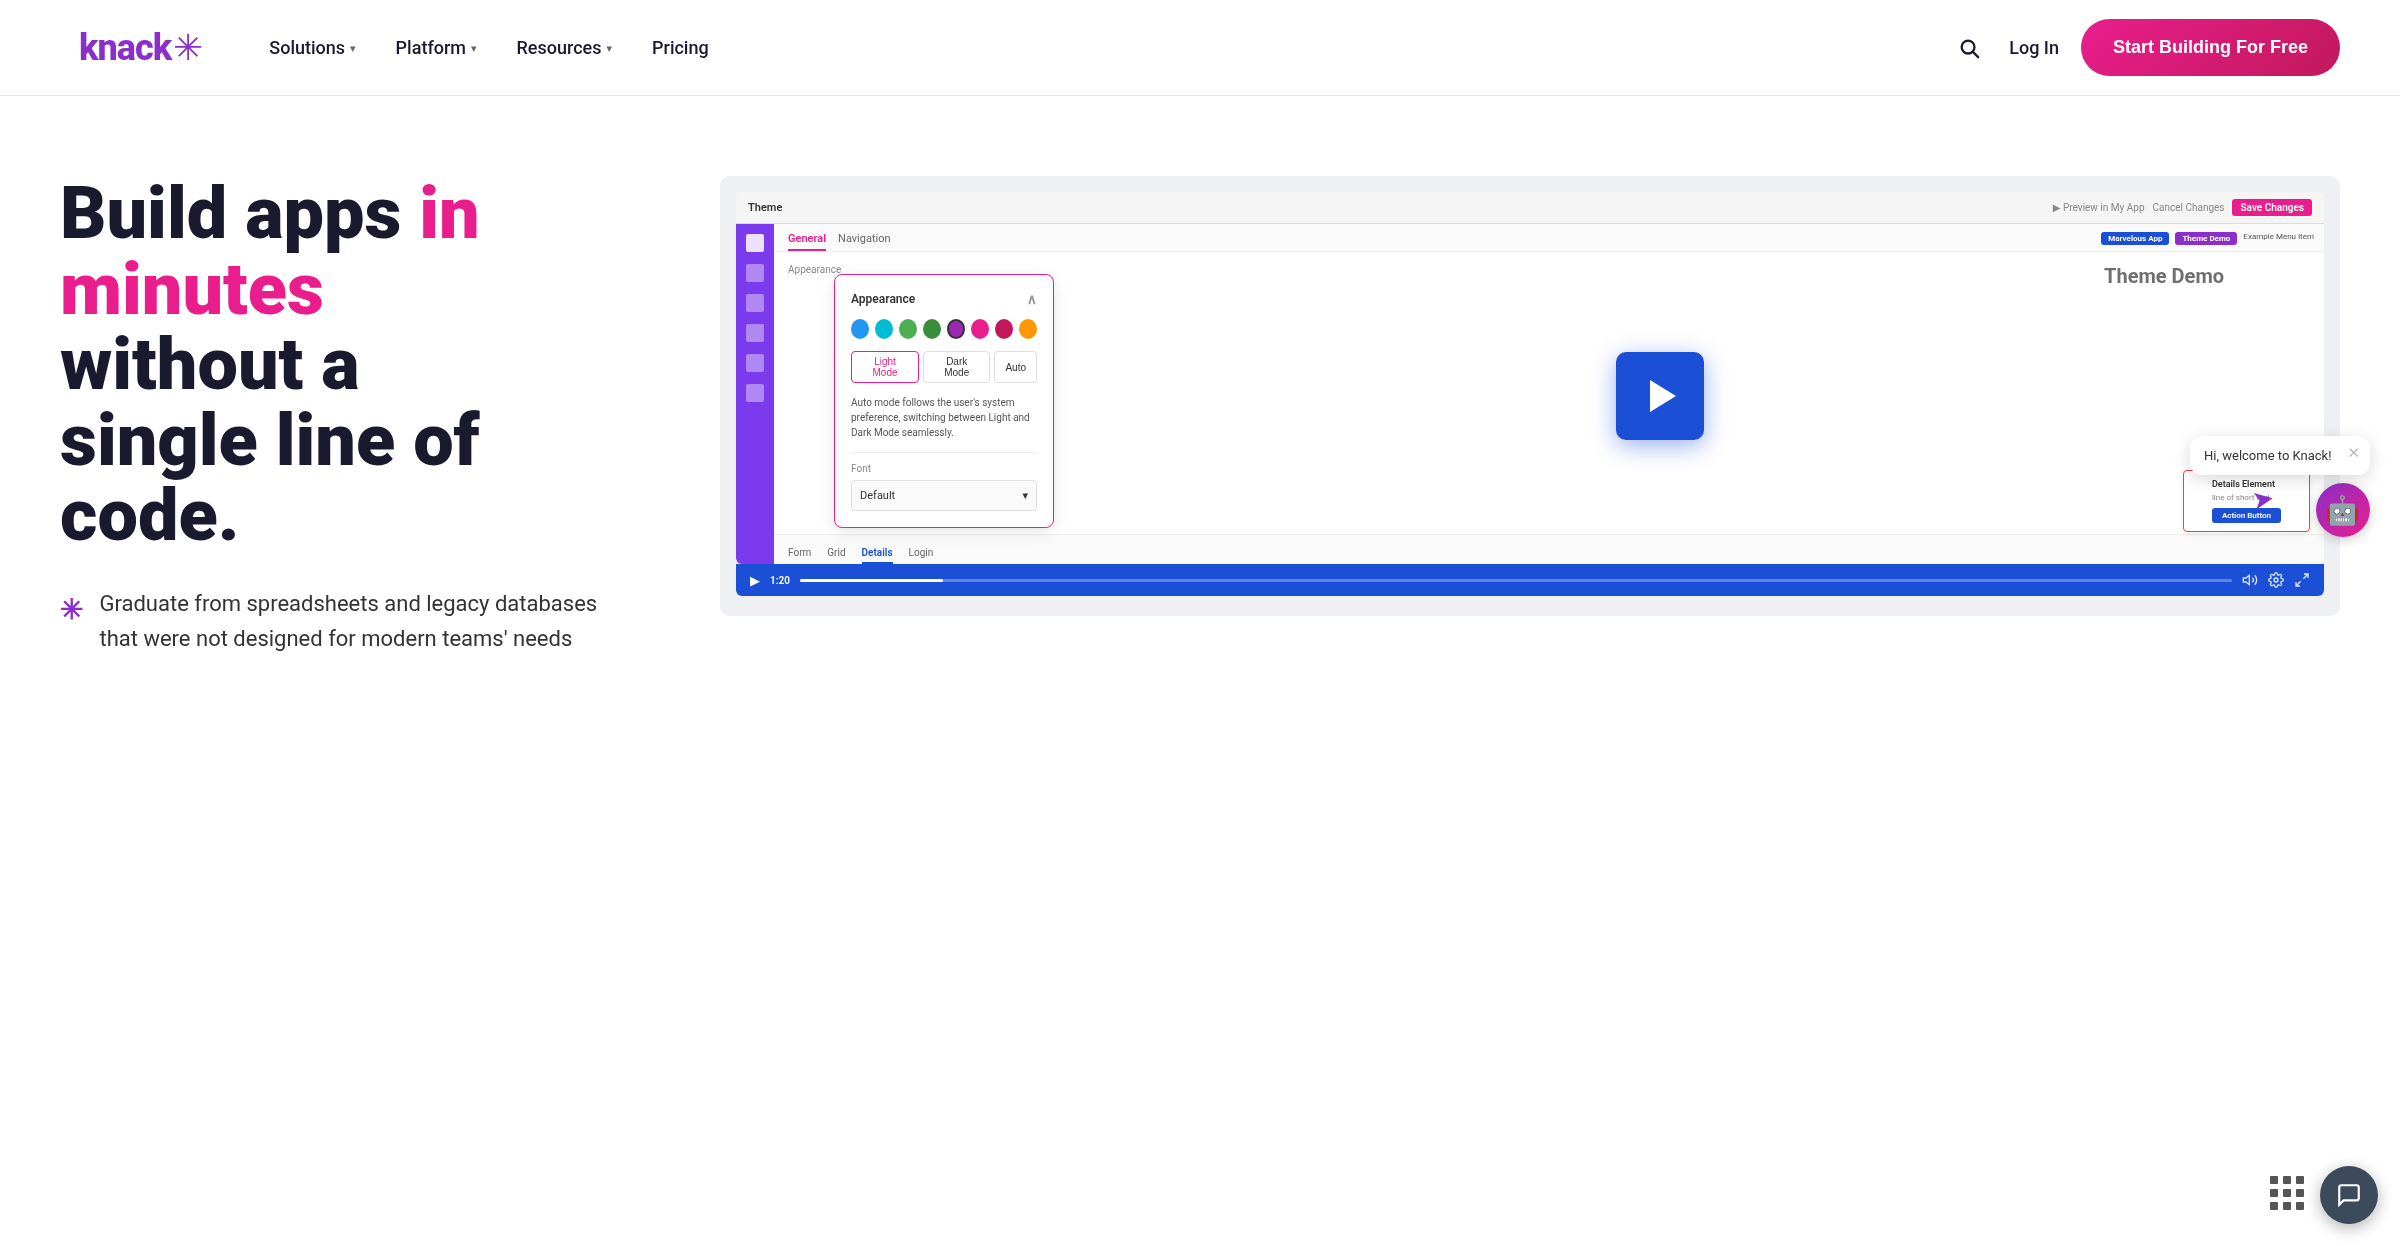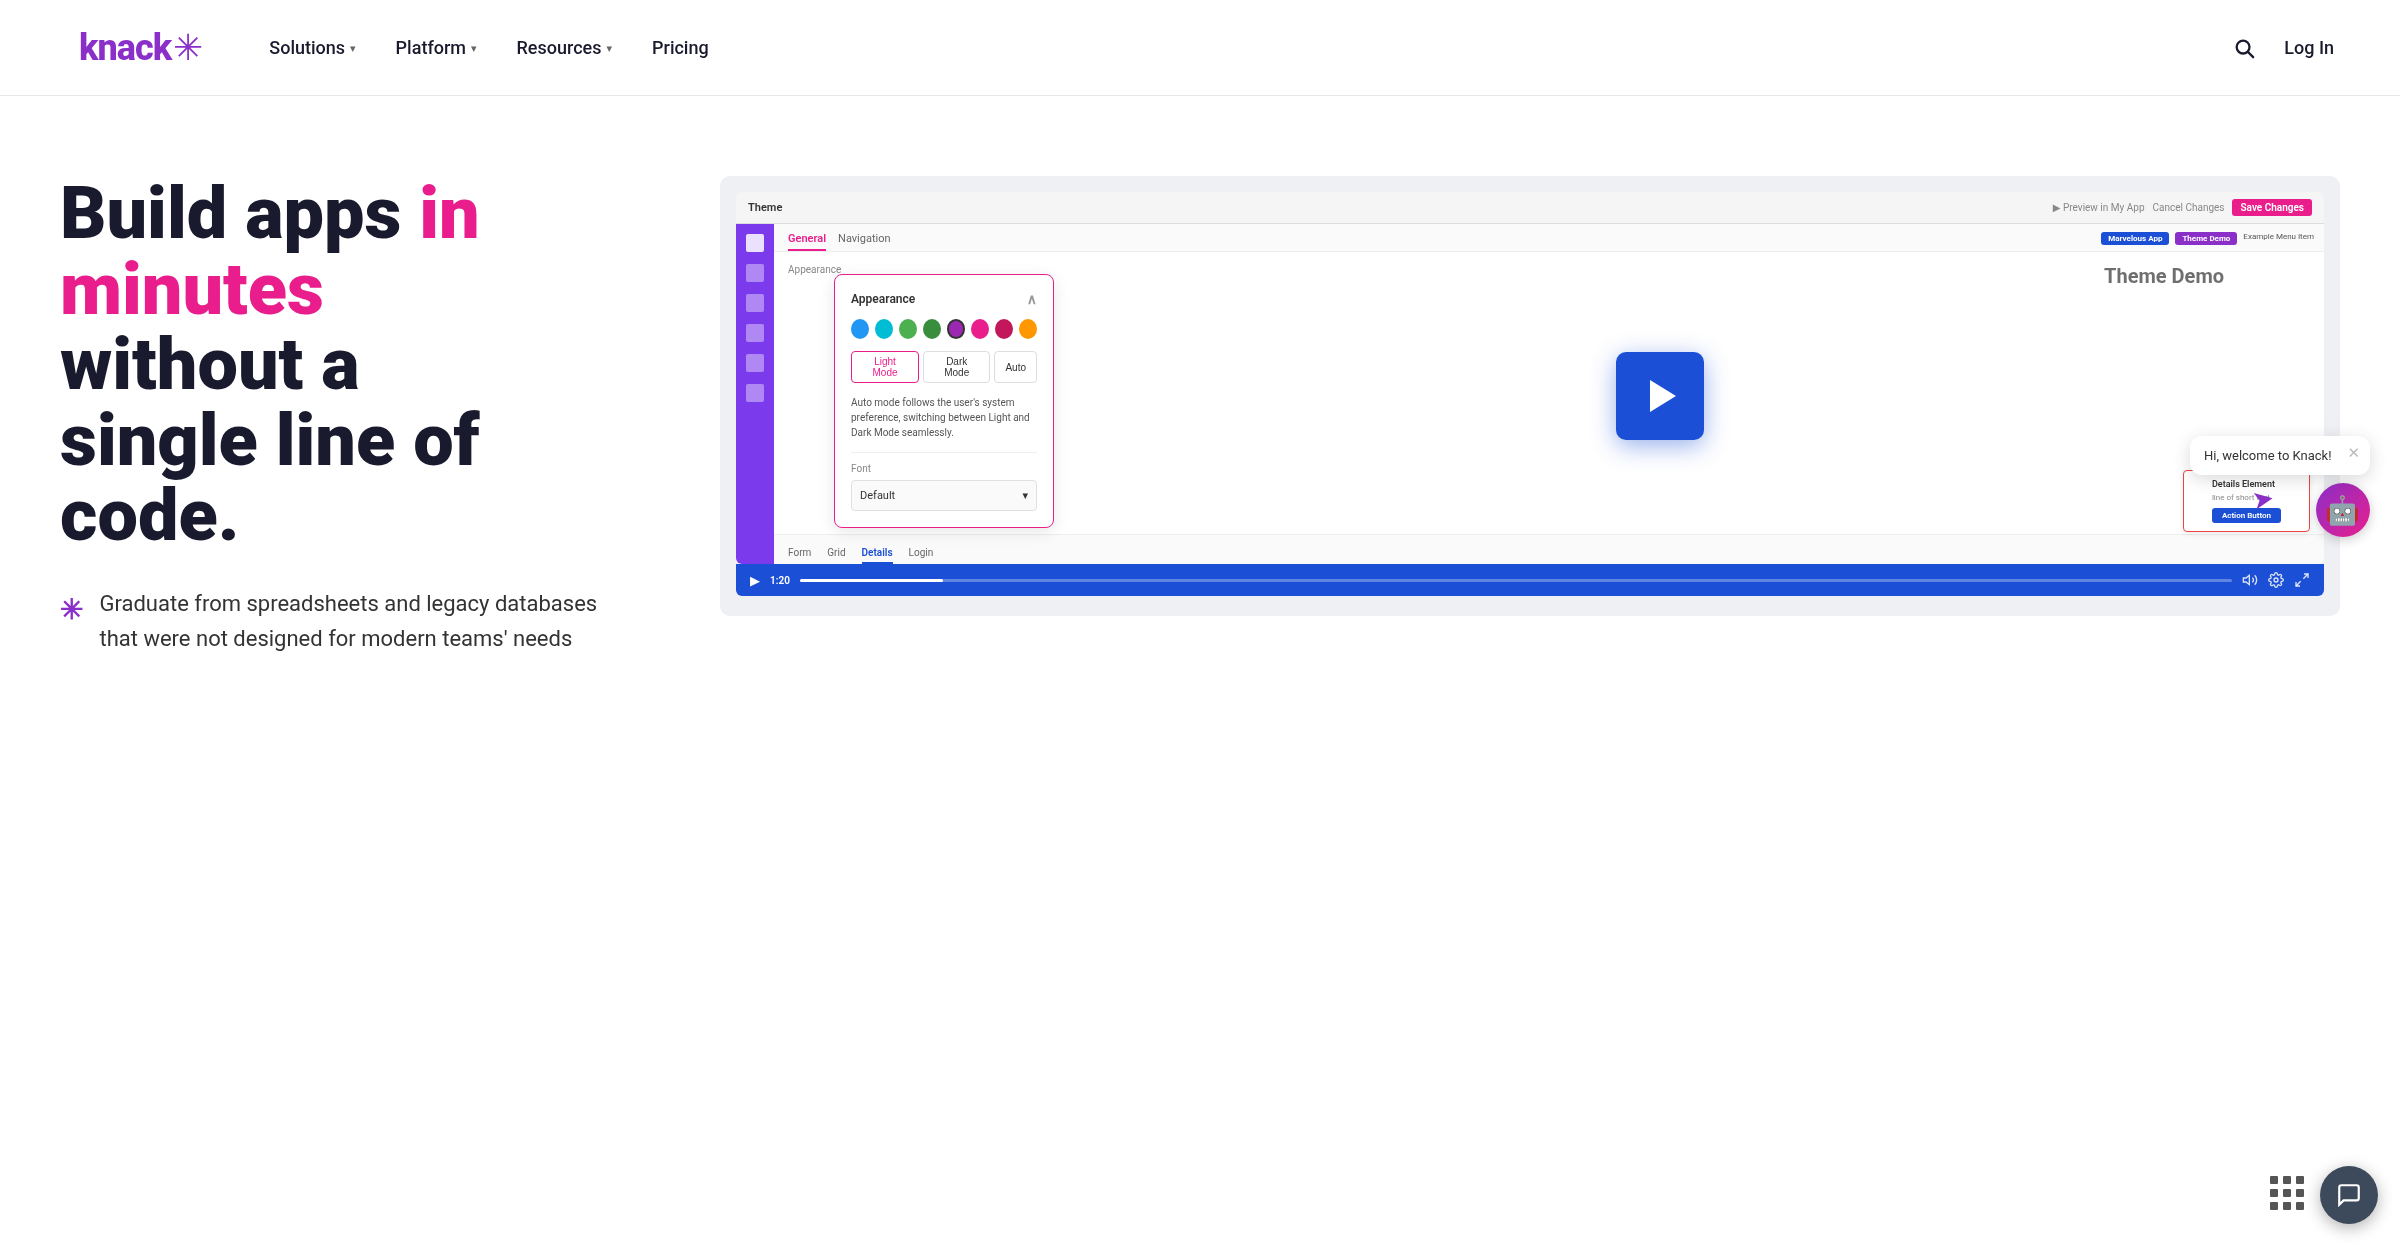--- a/index.html
+++ b/index.html
@@ -301,20 +301,21 @@
   </div>
 
   <div class="nav-actions">
     <div class="nav-search-icon">
       <svg width="22" height="22" viewBox="0 0 24 24" fill="none" stroke="#1a1a2e" stroke-width="2.5" stroke-linecap="round" stroke-linejoin="round">
         <circle cx="11" cy="11" r="7"></circle>
         <line x1="16.5" y1="16.5" x2="22" y2="22"></line>
       </svg>
     </div>
     <span class="nav-login">Log In</span>
+    <button class="nav-cta">Start Building For Free</button>
   </div>
 </nav>
 
 <section class="hero">
   <div class="hero-left">
     <h1 class="hero-heading">
       <span>Build apps </span><span class="hero-heading-pink">in minutes</span><br>
       <span>without a<br>single line of<br>code.</span>
     </h1>
     <div class="hero-sub">

